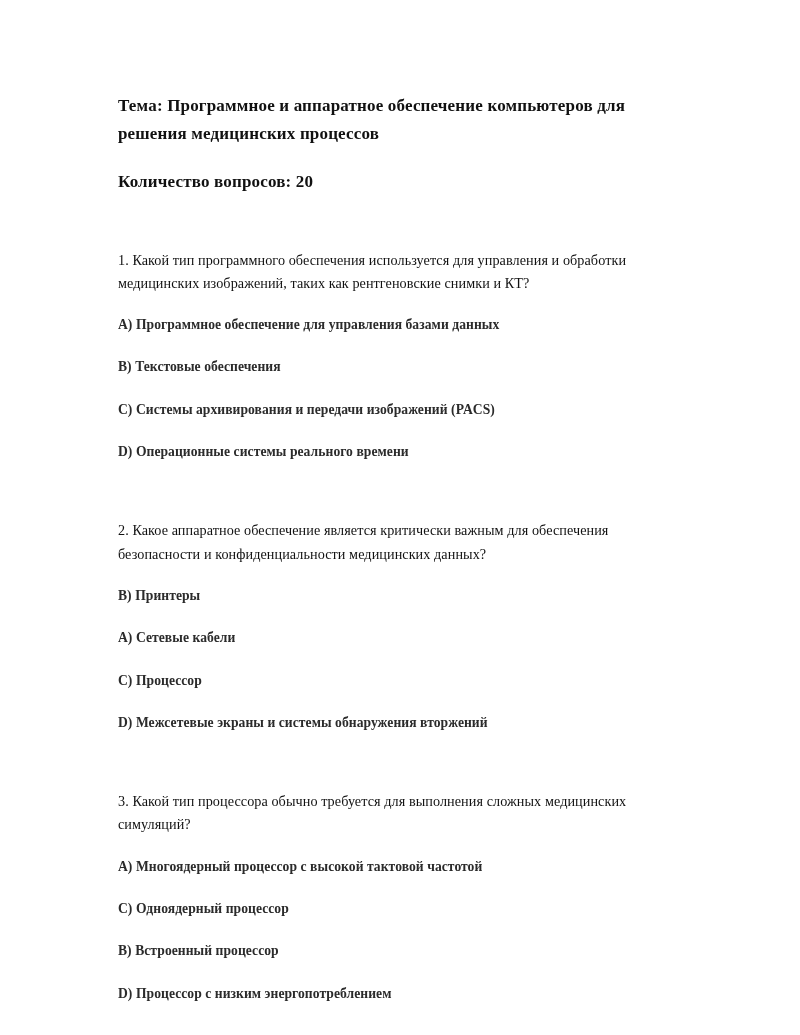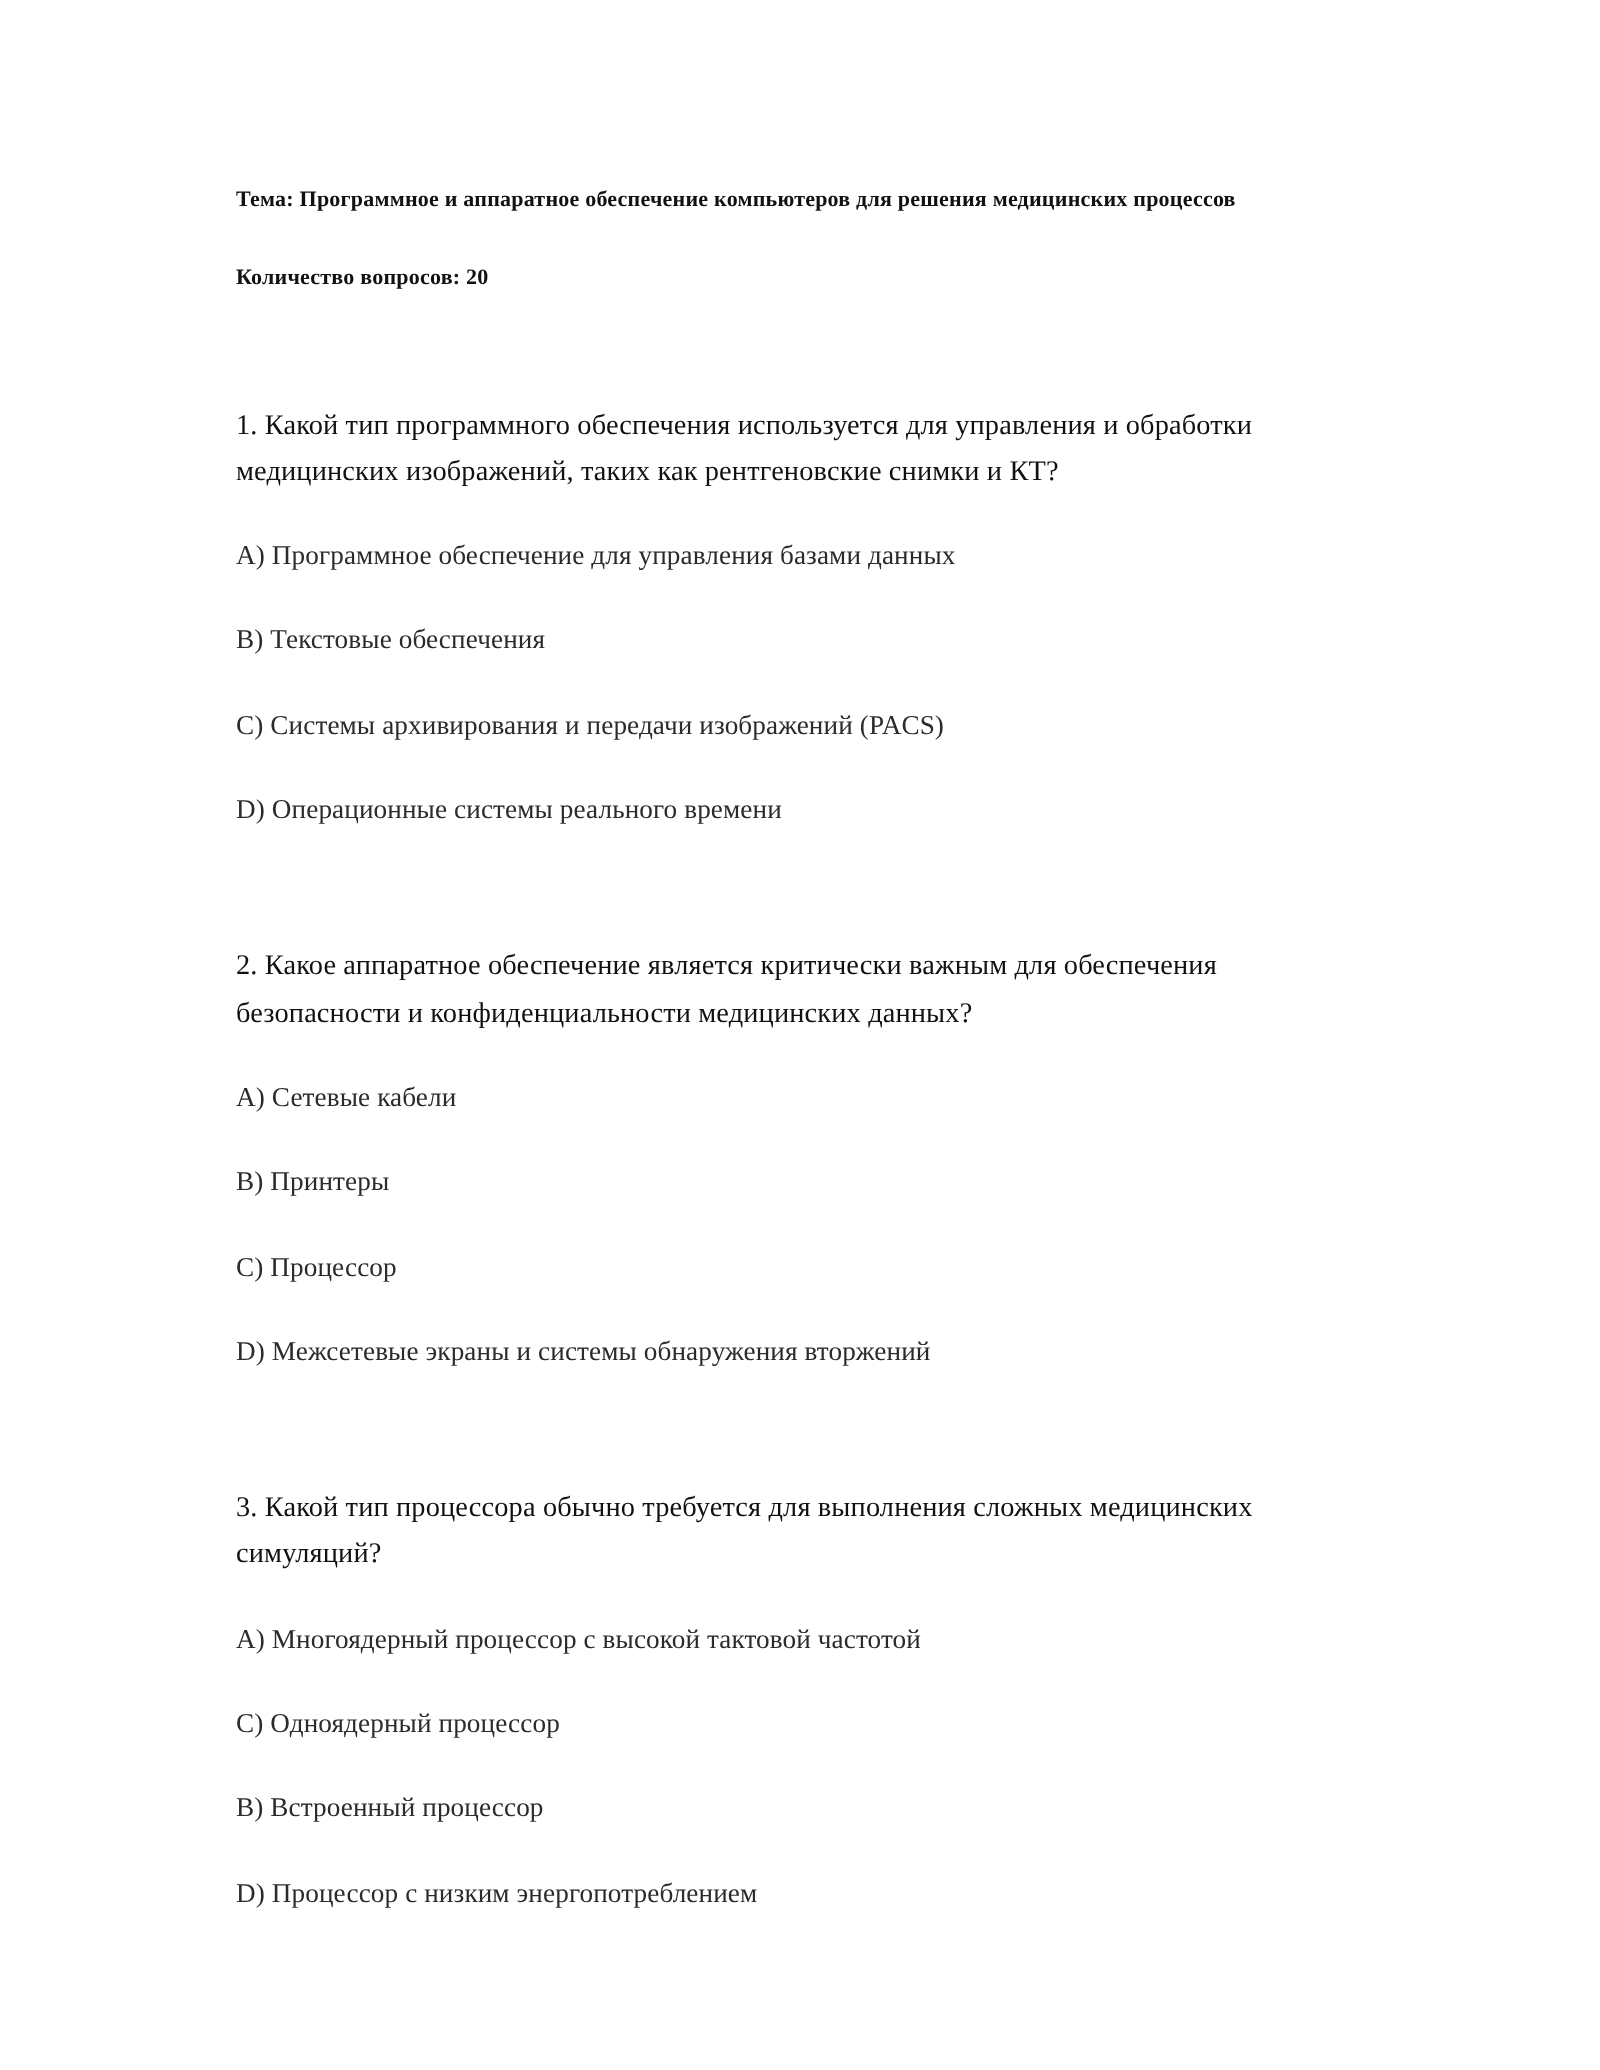--- a/index.html
+++ b/index.html
@@ -24,21 +24,21 @@
     height: 1035px;
     padding: 92px 119px 0 118px;
     background: #ffffff;
   }
 
   .doc-header {
     margin: 0 0 0 0;
   }
 
   .header-line {
-    font-size: 11px;
+    font-size: 17px;
     font-weight: bold;
     line-height: 1.62;
     letter-spacing: 0.01em;
     color: #111111;
     margin: 0 0 20px 0;
     max-width: 566px;
   }
 
   .header-line.title-block {
     margin-bottom: 21px;
@@ -65,21 +65,21 @@
     font-weight: normal;
     line-height: 1.63;
     color: #111111;
     margin: 0 0 20px 0;
     max-width: 570px;
     letter-spacing: 0.005em;
   }
 
   .option {
     font-size: 13.6px;
-    font-weight: normal;
+    font-weight: bold;
     line-height: 1.5;
     color: #2b2b2b;
     margin: 16px 0 22px 0;
     max-width: 566px;
     letter-spacing: 0.004em;
   }
 
   .option:last-child {
     margin-bottom: 0;
   }
@@ -99,22 +99,22 @@
     <div class="question-block">
       <p class="question-text">1. Какой тип программного обеспечения используется для управления и обработки медицинских изображений, таких как рентгеновские снимки и КТ?</p>
       <p class="option">A) Программное обеспечение для управления базами данных</p>
       <p class="option">B) Текстовые обеспечения</p>
       <p class="option">C) Системы архивирования и передачи изображений (PACS)</p>
       <p class="option">D) Операционные системы реального времени</p>
     </div>
 
     <div class="question-block">
       <p class="question-text">2. Какое аппаратное обеспечение является критически важным для обеспечения безопасности и конфиденциальности медицинских данных?</p>
+      <p class="option">B) Принтеры</p>
       <p class="option">A) Сетевые кабели</p>
-      <p class="option">B) Принтеры</p>
       <p class="option">C) Процессор</p>
       <p class="option">D) Межсетевые экраны и системы обнаружения вторжений</p>
     </div>
 
     <div class="question-block">
       <p class="question-text">3. Какой тип процессора обычно требуется для выполнения сложных медицинских симуляций?</p>
       <p class="option">A) Многоядерный процессор с высокой тактовой частотой</p>
       <p class="option">C) Одноядерный процессор</p>
       <p class="option">B) Встроенный процессор</p>
       <p class="option">D) Процессор с низким энергопотреблением</p>

